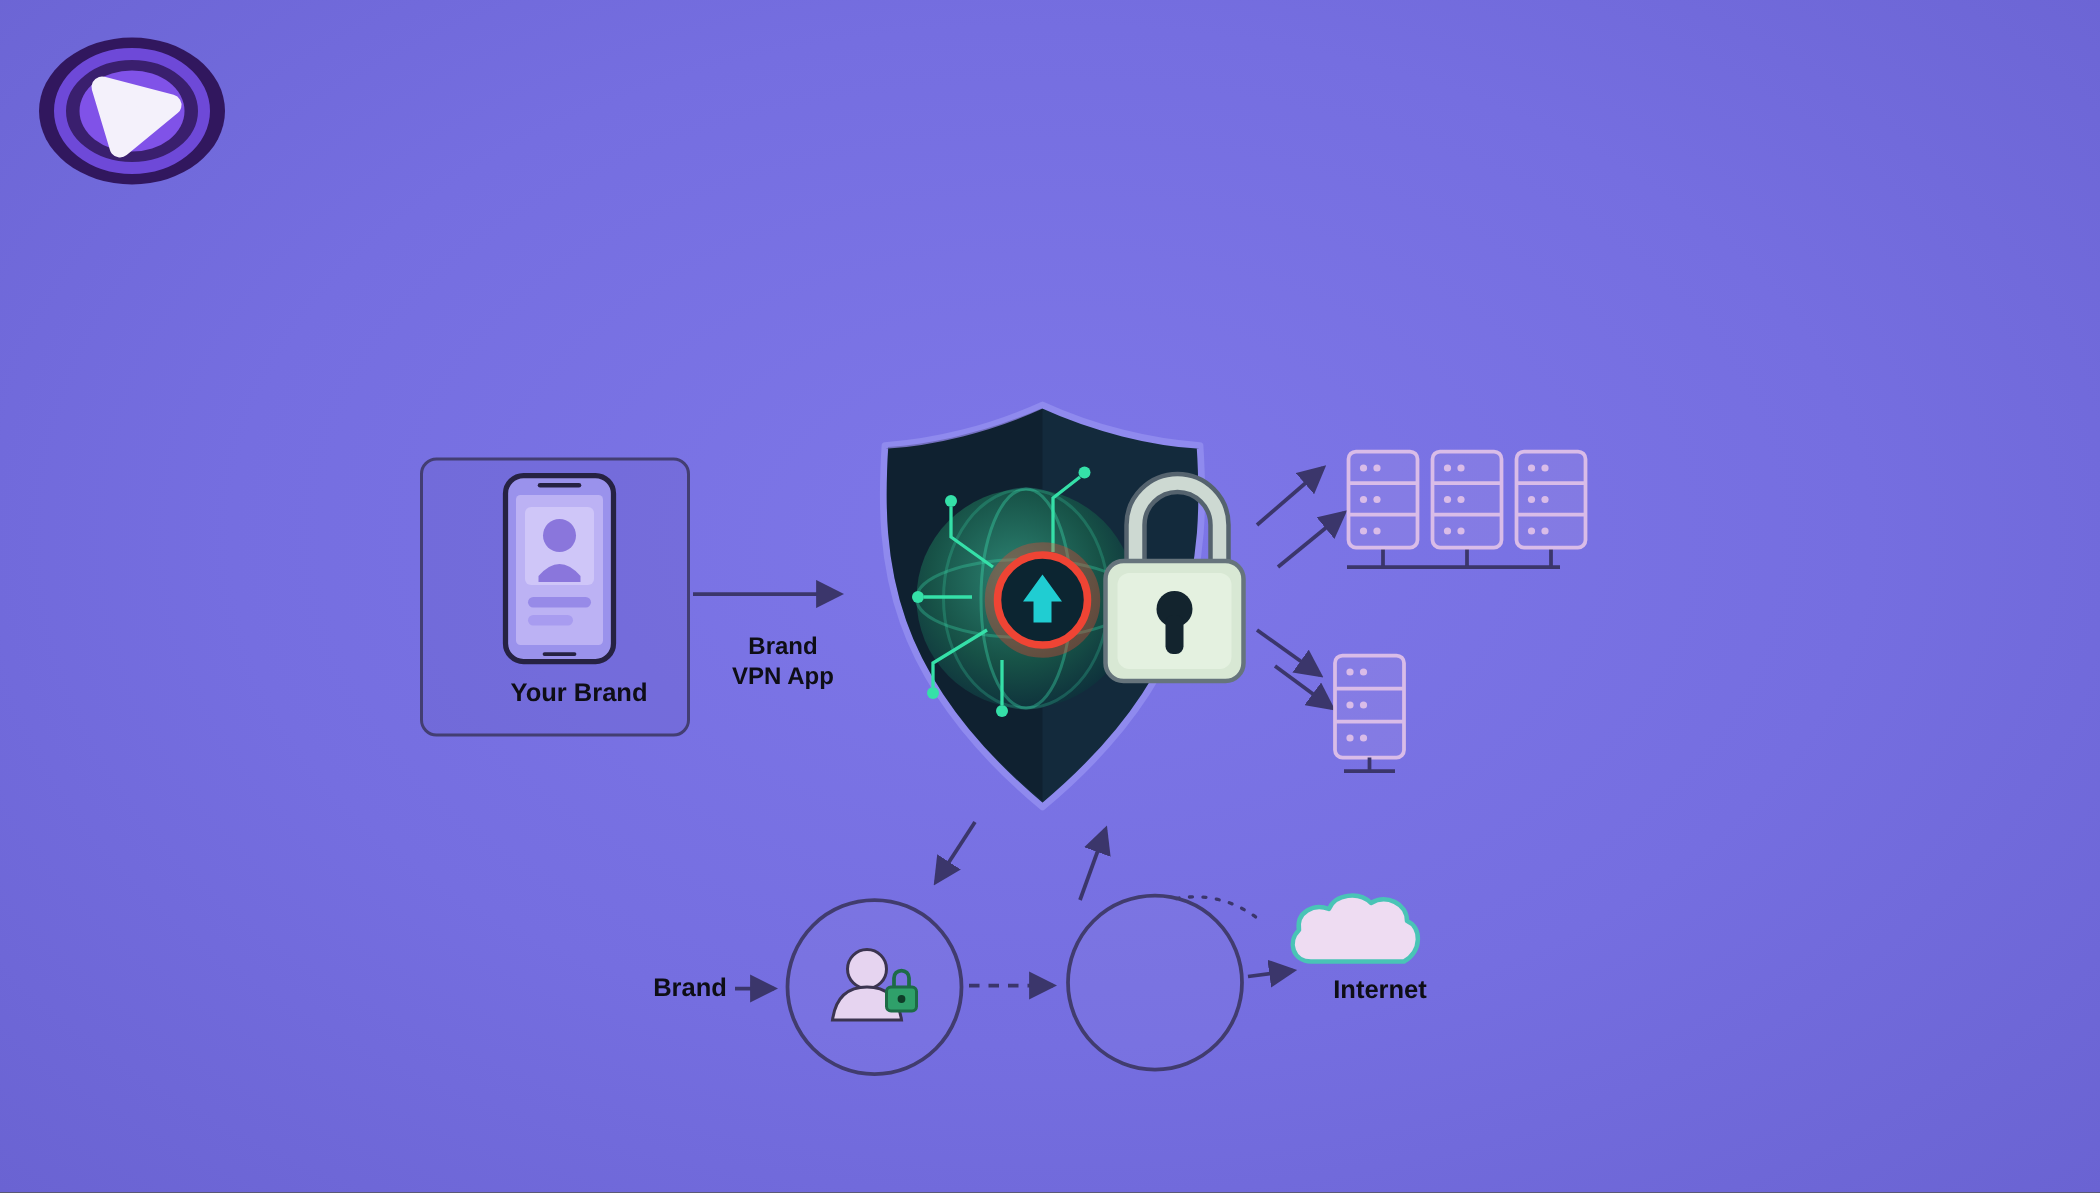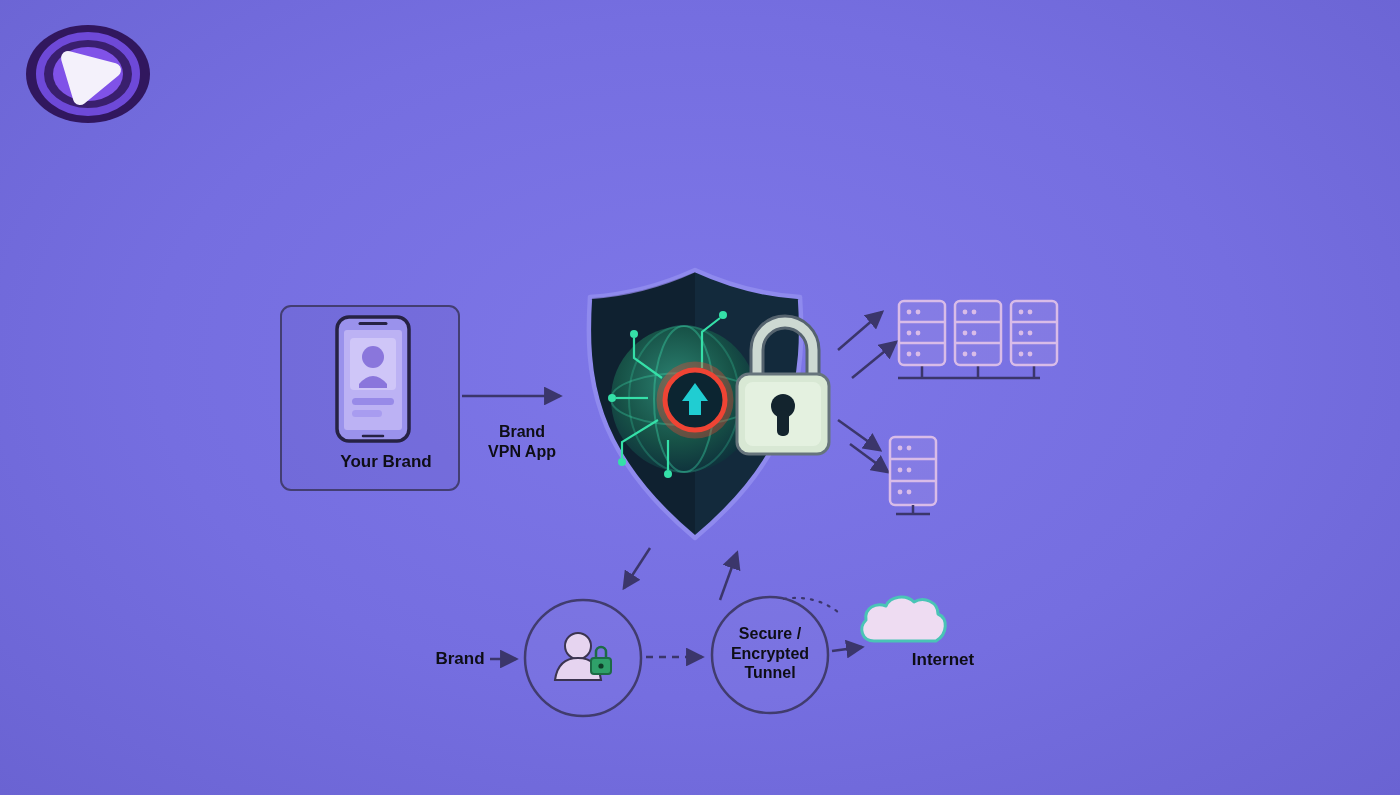--- a/index.html
+++ b/index.html
@@ -193,18 +193,15 @@
     <g>
       <path d="M 874 641 C 862 641 858 628 866 620 C 864 608 876 602 886 606 C 890 596 906 594 914 602 C 924 596 938 602 938 614 C 948 618 948 634 936 641 Z" fill="#eedcf2" stroke="#49c4b6" stroke-width="3" stroke-linejoin="round"></path>
     </g>
   </svg>
 
 
   <div class="label lbl-17" style="left:370px;top:452px;margin-left:16px;">Your Brand</div>
   <div class="label lbl-16" style="left:522px;top:422px;">Brand
 VPN App</div>
   <div class="label lbl-17" style="left:460px;top:649px;">Brand</div>
-  <div class="label lbl-16" style="left:770px;top:624px;">Secure /
-Encrypted
-Tunnel</div>
-  <div class="label lbl-17" style="left:943px;top:650px;">Internet</div>
+  <div class="label lbl-17" style="left:920px;top:650px;">Internet</div>
 
 </div>
 
 </body></html>

